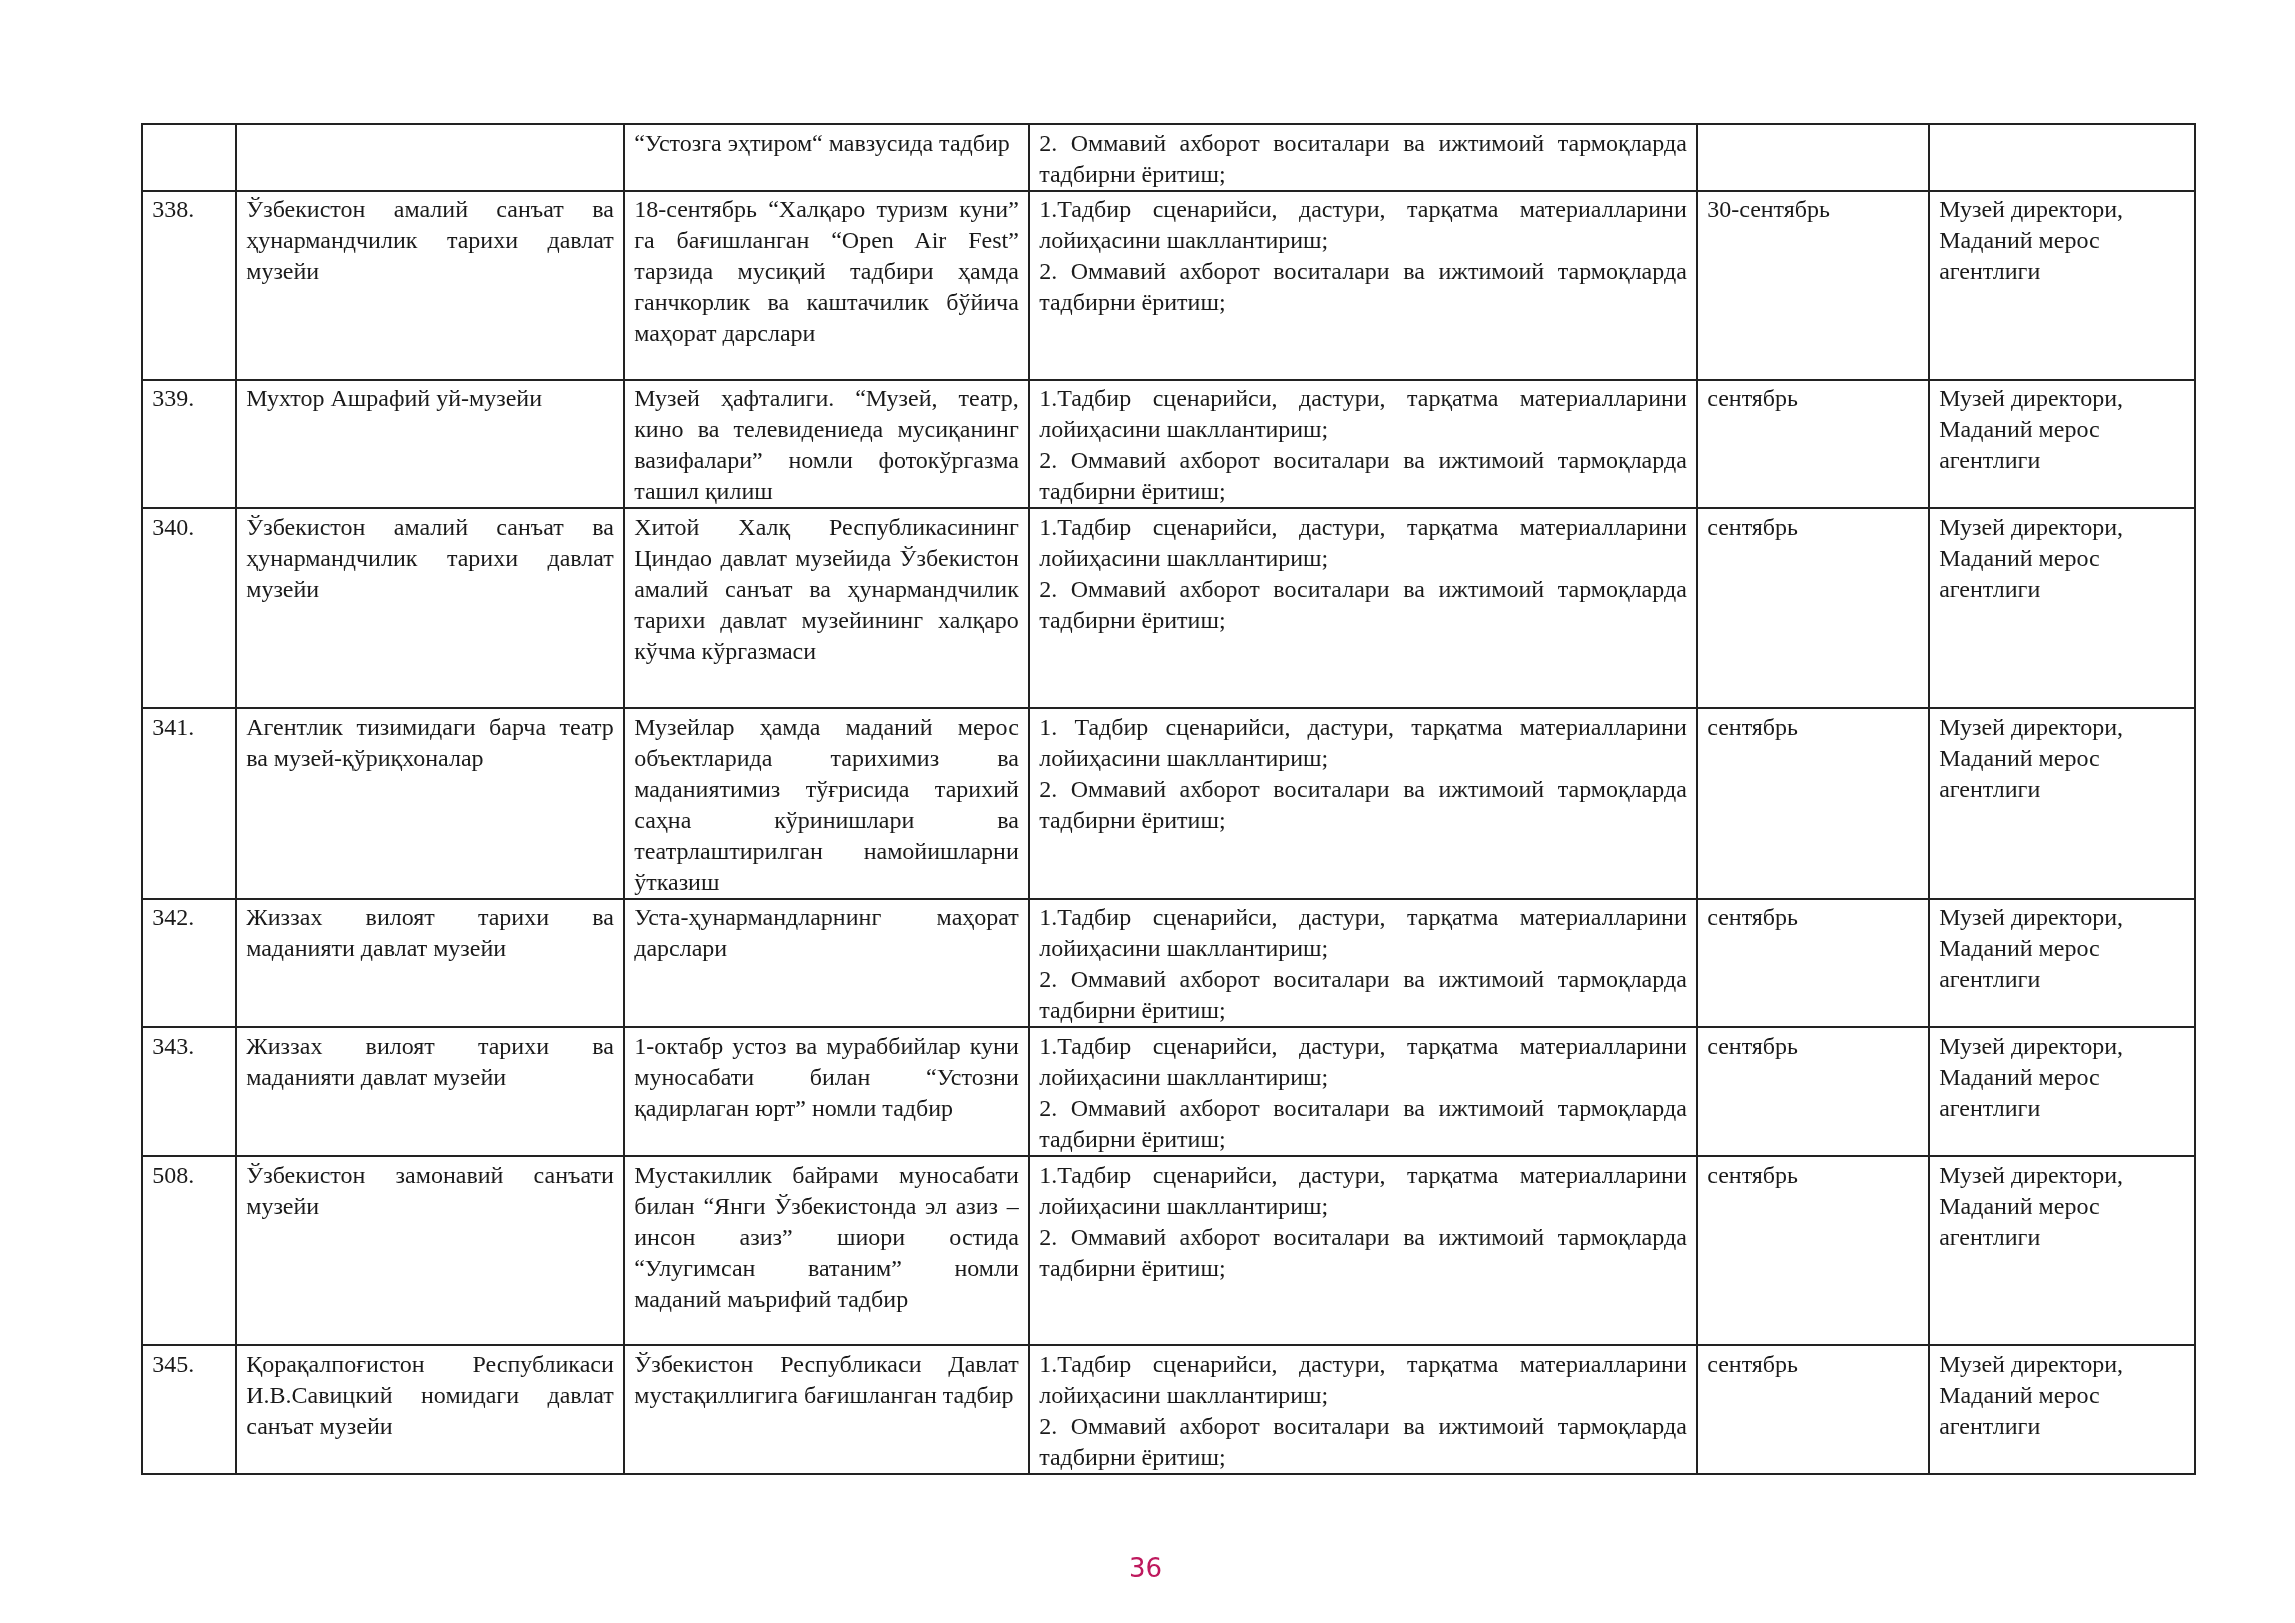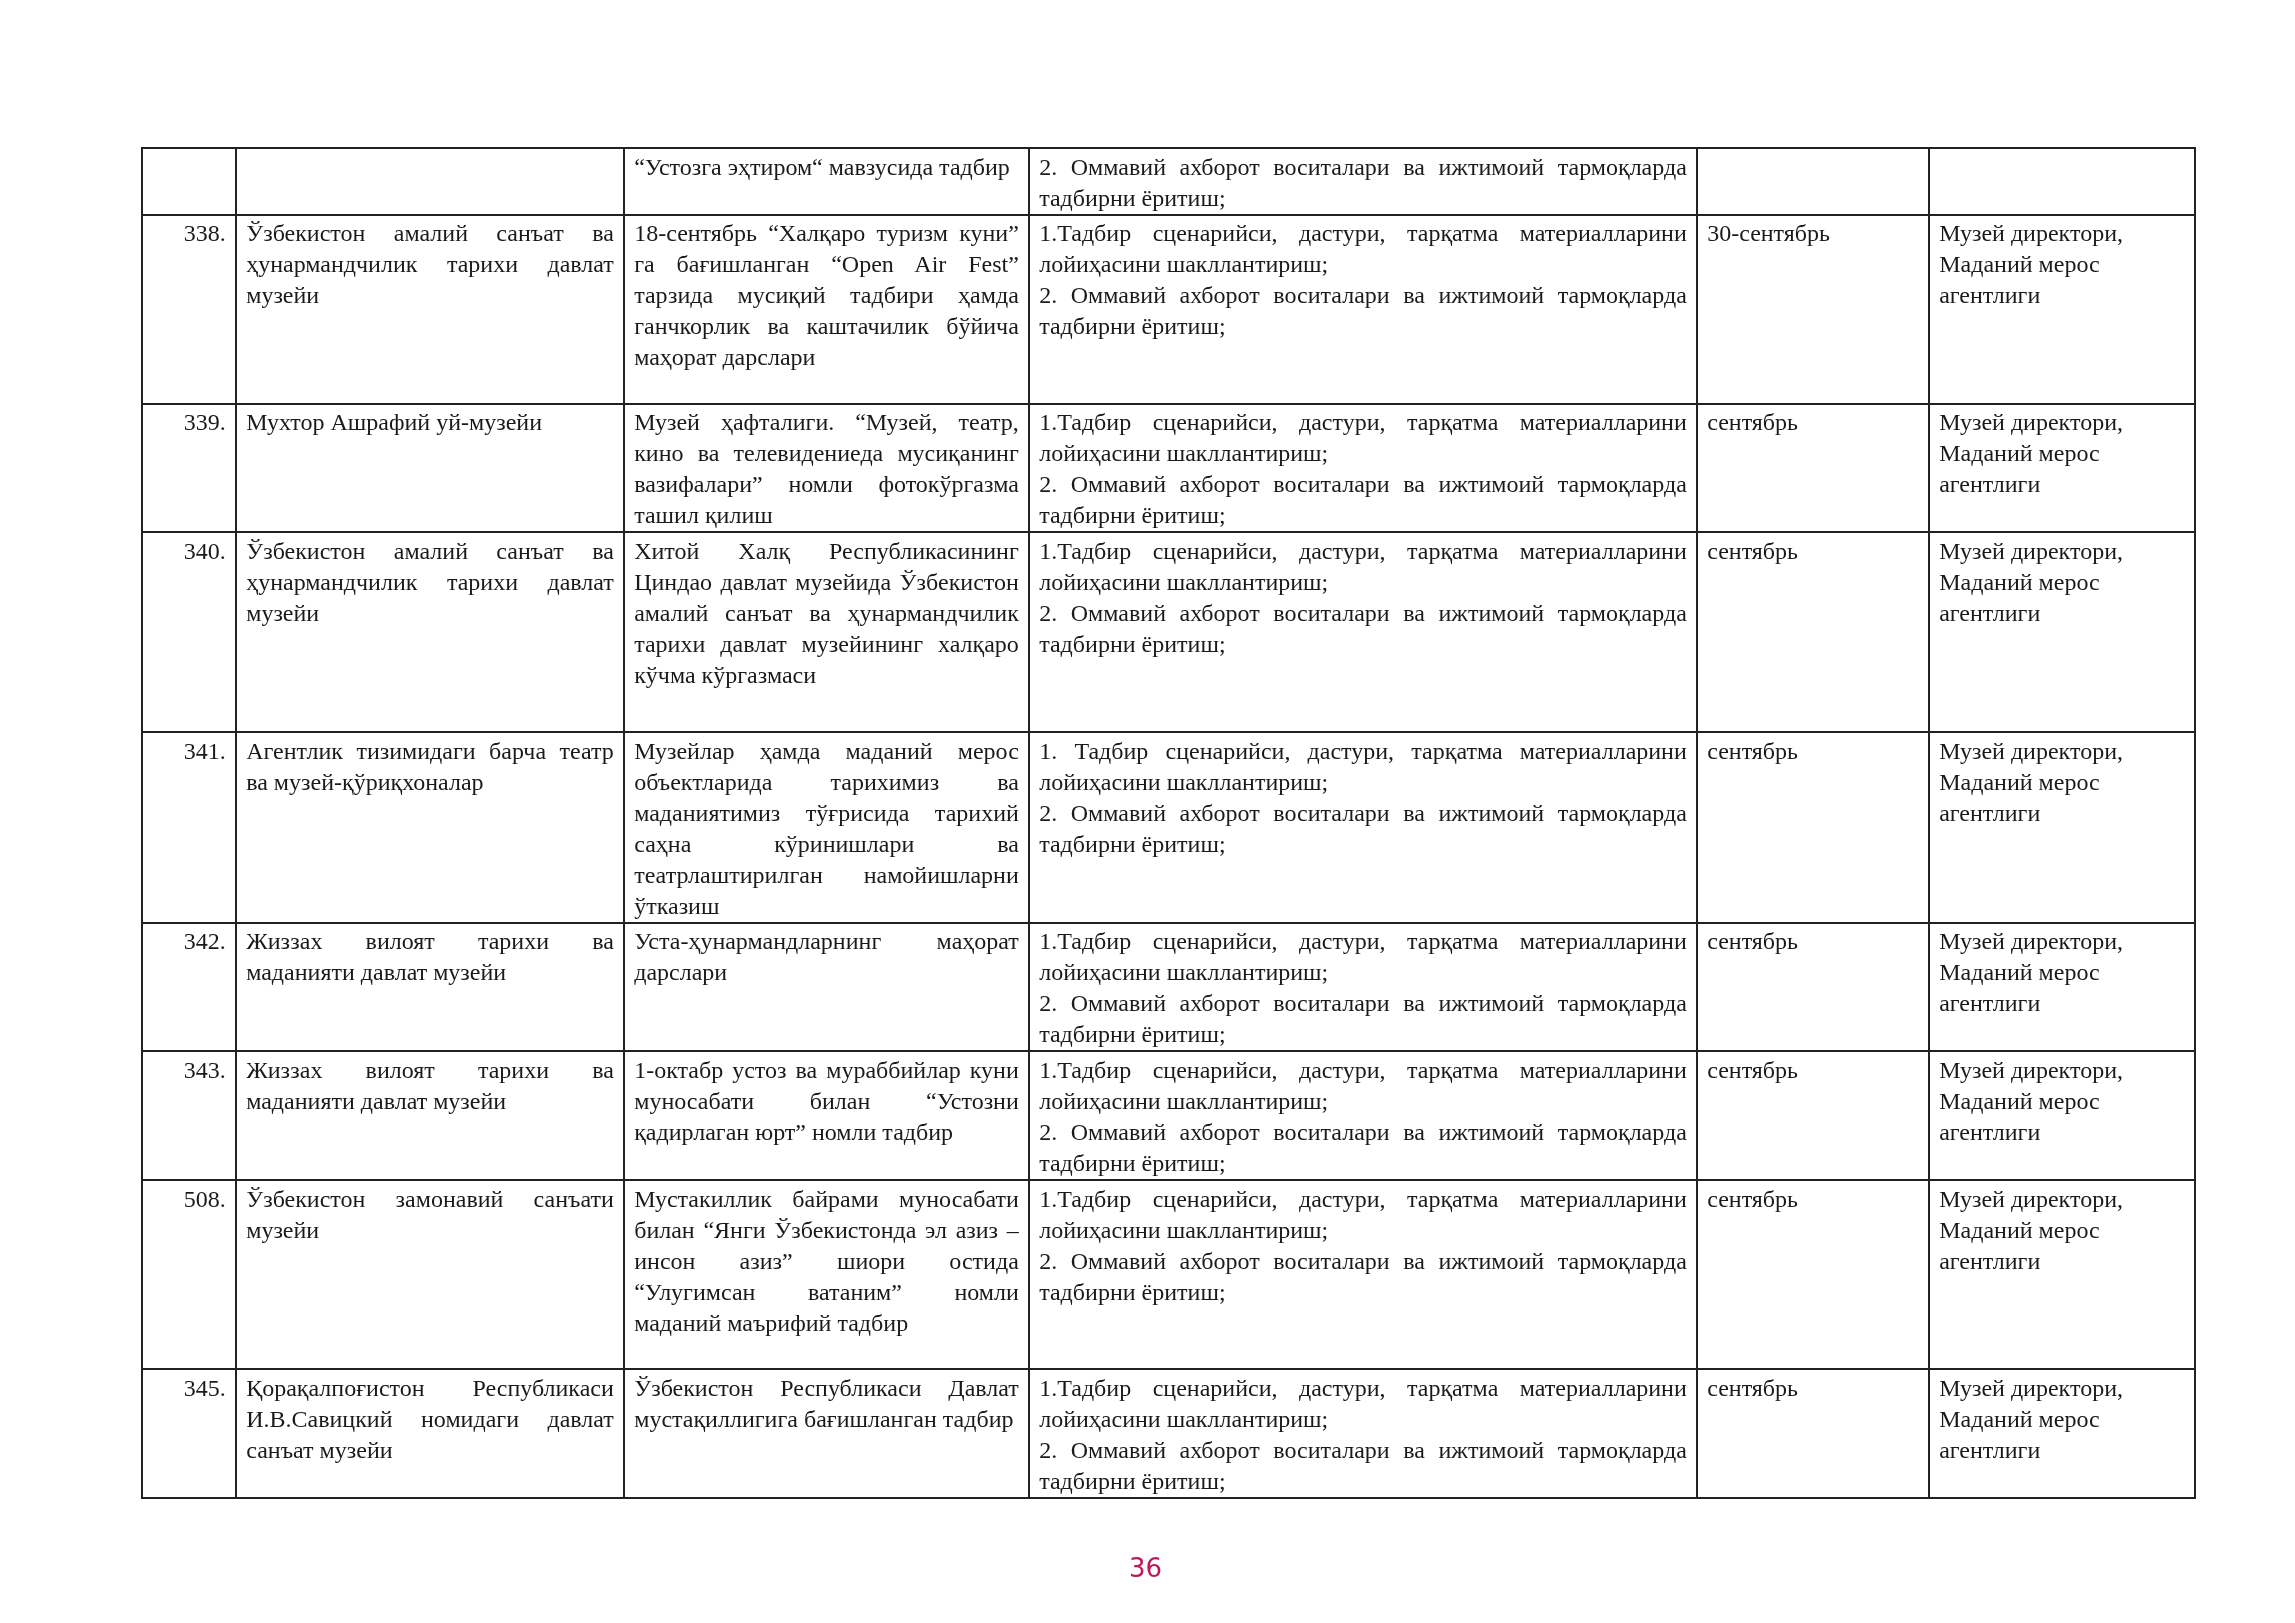--- a/index.html
+++ b/index.html
@@ -1,21 +1,21 @@
 <!DOCTYPE html>
 <html style="font-size:10.5px"><head>
 <meta charset="utf-8">
 <style>
   html, body { margin:0; padding:0; background:#ffffff; }
   body { width:2295px; height:1623px; position:relative; overflow:hidden; font-family:"Liberation Serif", serif; color:#1a1a1a; }
-  table.plan { position:absolute; left:141px; top:123px; border-collapse:collapse; table-layout:fixed; width:2052px;margin-top:24px; }
+  table.plan { position:absolute; left:141px; top:123px; border-collapse:collapse; table-layout:fixed; width:2052px; }
   table.plan td { border:2px solid #222; vertical-align:top; padding:2.6px 9.2px 0 9.2px; font-size:24px; line-height:31px; overflow:hidden; }
   col.c1 { width:94px; } col.c2 { width:388px; } col.c3 { width:405px; }
   col.c4 { width:668px; } col.c5 { width:232px; } col.c6 { width:266px; }
-  td.num { text-align:right; padding-left:2.6px; padding-right:2.6px; }
+  td.num { text-align:left; padding-left:2.6px; padding-right:2.6px; }
   td.just { text-align:justify; text-align-last:left; }
   td.center { }
   .line { display:block; }
   .pageno { position:absolute; left:1113px; top:1553px; width:65px; text-align:center; font-family:"DejaVu Sans", sans-serif; font-size:26px; color:#be185d; }
 </style>
 </head>
 <body>
 
 <table class="plan">
   <colgroup>

